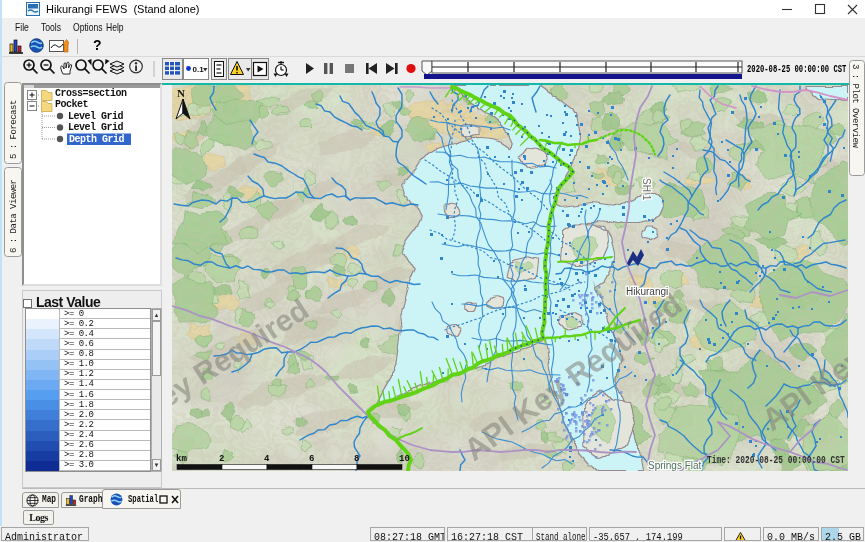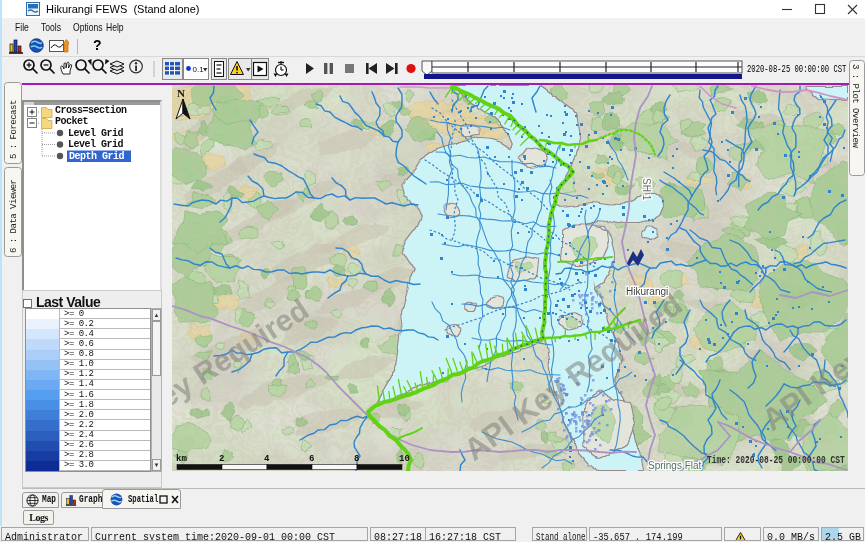--- a/index.html
+++ b/index.html
@@ -3,24 +3,24 @@
 * { margin:0; padding:0; box-sizing:border-box; }
 html,body { width:865px; height:542px; overflow:hidden; background:#f0f0f0;
   font-family:"Liberation Sans",sans-serif; position:relative; }
 .abs { position:absolute; }
 .mono { font-family:"Liberation Mono",monospace; }
 #title { left:0; top:0; width:865px; height:18px; background:#ffffff; border-left:2px solid #bfe3f8; }
 #title .txt { position:absolute; left:44px; top:3px; font-size:11px; color:#000; }
 #menu { left:0; top:18px; width:865px; height:17px; background:#f0f0f0; font-size:11px; color:#111; border-left:2px solid #bfe3f8;}
 #menu span { position:absolute; top:3px; }
 #tb1 { left:0; top:35px; width:865px; height:22px; background:#f0f0f0; border-bottom:1px solid #d9d9d9; border-left:2px solid #bfe3f8;}
-#tb2 { left:22px; top:57px; width:843px; height:28px; background:#f0f0f0; border-bottom:2px solid #a21caf;}
+#tb2 { left:22px; top:57px; width:843px; height:28px; background:#f0f0f0; border-bottom:2px solid #14b8a6;font-weight:bold;}
 #lstrip { left:0; top:57px; width:22px; height:469px; background:#f0f0f0; border-left:2px solid #bfe3f8;}
 #rstrip { left:849px; top:57px; width:16px; height:469px; background:#f0f0f0; }
-#tree { left:22px; top:100px; width:140px; height:203px; background:#fff; border:2px solid; border-color:#8f8f8f #dedede #dedede #8f8f8f; }
+#tree { left:22px; top:83px; width:140px; height:203px; background:#fff; border:2px solid; border-color:#8f8f8f #dedede #dedede #8f8f8f; }
 #tree .trow { position:absolute; font-family:"Liberation Mono",monospace; font-size:10px; font-weight:bold; color:#111; white-space:pre; letter-spacing:-0.5px;}
 #lvpanel { left:22px; top:290px; width:140px; height:198px; background:#eeeeee; border:1px solid #c9c9c9;}
 #lastv { position:absolute; left:0; top:3px; font-family:Liberation Sans, sans-serif; font-size:14px; font-weight:bold; color:#111; letter-spacing:-0.5px;}
 #lastv .cb { display:inline-block; width:9px; height:9px; border:1px solid #707070; background:#fff; vertical-align:-1px; margin-right:4px;}
 #ltable { position:absolute; left:2px; top:17px; width:126px; height:164px; background:#fff; border:1px solid #8f8f8f; overflow:hidden;}
 .lrow { height:10.13px; border-bottom:1px solid #b9b9b9; position:relative; }
 .lsw { position:absolute; left:0; top:0; width:34px; height:10.13px; border-right:1px solid #b9b9b9;}
 .llb { position:absolute; left:38px; top:-0.5px; font-family:"Liberation Mono",monospace; font-size:9px; color:#111; letter-spacing:-0.5px;}
 #lscroll { position:absolute; left:128px; top:17px; width:11px; height:164px; background:#e9e9e9; border:1px solid #b0b0b0;}
 .sbtn { position:absolute; left:0px; width:9px; height:12px; background:#f2f2f2; border:1px solid #9a9a9a; font-size:6px; text-align:center; line-height:11px; color:#333;}
@@ -1476,23 +1476,22 @@
       <rect x="1" y="1" width="7" height="7" fill="none" stroke="#111" stroke-width="1.3"></rect>
       <line x1="13" y1="1" x2="19" y2="8" stroke="#111" stroke-width="1.5"></line>
       <line x1="19" y1="1" x2="13" y2="8" stroke="#111" stroke-width="1.5"></line>
     </svg>
   </div>
 </div>
 <div class="abs" id="logsbtn">Logs</div>
 
 <div class="abs" id="status">
   <div class="scell" style="left:1px;width:88px">Administrator</div>
-  <div class="scell" style="left:91px;width:277px">Current system time:2020-09-01 00:00 CST</div>
   <div class="scell" style="left:370px;width:75px">08:27:18 GMT</div>
-  <div class="scell" style="left:425px;width:91px">16:27:18 CST</div>
+  <div class="scell" style="left:447px;width:91px">16:27:18 CST</div>
   <div class="scell" style="left:532px;width:55px"><span style="display:inline-block;transform:scaleX(0.75);transform-origin:0 0">Stand alone</span></div>
   <div class="scell" style="left:589px;width:133px"><span style="display:inline-block;transform:scaleX(0.88);transform-origin:0 0">-35.657 , 174.199</span></div>
   <div class="scell" style="left:724px;width:37px">
     <svg width="13" height="11" viewBox="0 0 14 12" style="margin-left:6px">
       <polygon points="7,0.5 13.5,11.5 0.5,11.5" fill="#ffd020" stroke="#111" stroke-width="1"></polygon>
       <line x1="7" y1="4" x2="7" y2="8" stroke="#111" stroke-width="1.4"></line>
         <circle cx="7" cy="10" r="0.8" fill="#111"></circle>
     </svg>
   </div>
   <div class="scell" style="left:763px;width:56px">0.0 MB/s</div>

